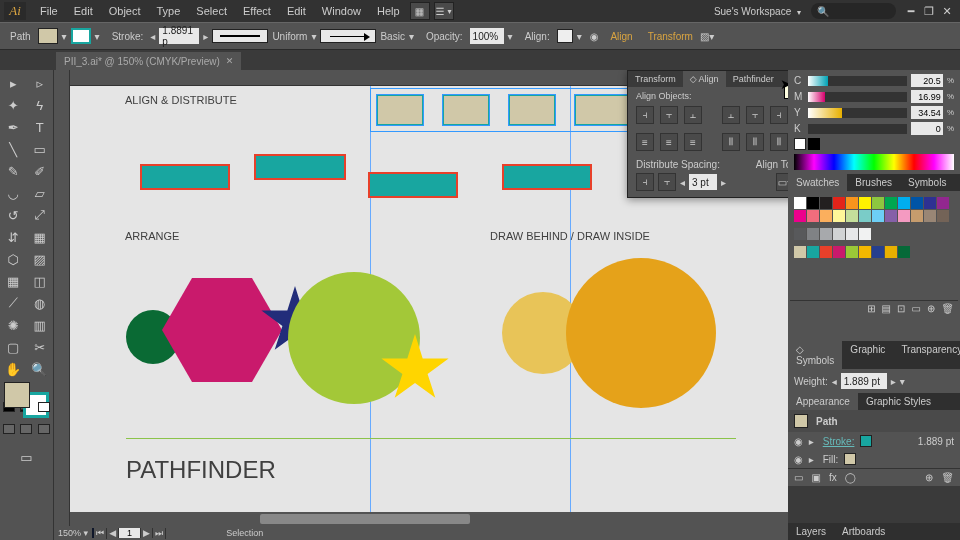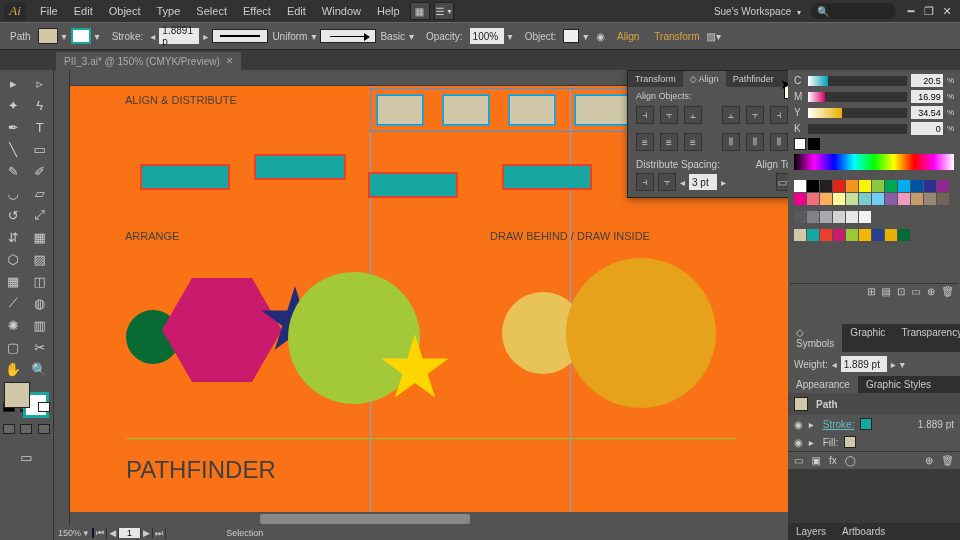--- a/index.html
+++ b/index.html
@@ -41,21 +41,21 @@
 .tool-fill { grid-column:1/3; height:40px; position:relative; }
 .fill-sw { position:absolute; width:26px; height:26px; border:1px solid #222; }
 .fill-front { background:#d0c8a8; left:4px; top:2px; z-index:2; }
 .fill-back { background:#fff; right:4px; bottom:2px; border:3px solid #18a6a0; }
 .mini-row { grid-column:1/3; display:flex; justify-content:space-around; height:14px; }
 .mini-sw { width:12px; height:10px; border:1px solid #222; }
 
 .canvas-area { flex:1; background:#4a4a4a; position:relative; overflow:hidden; }
 .rulerh { position:absolute; top:0; left:16px; right:0; height:16px; background:#535353; border-bottom:1px solid #333; }
 .rulerv { position:absolute; top:0; left:0; bottom:0; width:16px; background:#535353; border-right:1px solid #333; }
-.canvas { position:absolute; top:16px; left:16px; right:0; bottom:14px; background:#f97316; overflow:hidden; }
+.canvas { position:absolute; top:16px; left:16px; right:0; bottom:14px; background:#e5e5e5; overflow:hidden; }
 
 
 .canvas h3 { font-family: Arial; font-weight:normal; font-size:11px; color:#404040; letter-spacing:0; }
 .box-small { width:46px; height:30px; background:#d0c8a8; border:1px solid #18a6a0; position:relative; }
 .box-small.sel { outline:1px solid #39f; }
 .box-rect { height:26px; background:#18a6a0; border:2px solid #e8402a; }
 .guideV { position:absolute; width:1px; background:#66aaff; top:0; bottom:0; }
 
 
 .star { width:70px; height:70px; clip-path: polygon(50% 0%, 61% 35%, 98% 35%, 68% 57%, 79% 91%, 50% 70%, 21% 91%, 32% 57%, 2% 35%, 39% 35%); }
@@ -141,21 +141,21 @@
   <span>Uniform</span>
     <span class="dd-icon">▾</span>
   <div class="stroke-basic">
       <div class="line"></div>
     </div>
   <span>Basic</span>
     <span class="dd-icon">▾</span>
   <span class="ctrl-label">Opacity:</span>
   <div class="num-input" style="width:34px">100%</div>
     <span class="dd-icon">▾</span>
-  <span class="ctrl-label">Object:</span>
+  <span class="ctrl-label">Align:</span>
   <div class="swatch" style="background:#eee;width:16px;height:14px"></div>
     <span class="dd-icon">▾</span>
   <span style="margin-left:4px">◉</span>
   <span class="ctrl-label" style="color:#d9a441">Align</span>
   <span class="ctrl-label" style="color:#d9a441">Transform</span>
   <span>▨▾</span>
 </div>
 
 <div class="tab-bar">
   <div class="doc-tab">
@@ -335,20 +335,25 @@
             <span style="font-size:8px">%</span>
           </div>
         </div>
       <div style="display:flex; gap:2px; margin-top:2px;">
         <div style="width:12px;height:12px;background:#fff;border:1px solid #222"></div>
         <div style="width:12px;height:12px;background:#000"></div>
       </div>
       <div class="spectrum"></div>
     </div>
 
+    <div class="panel-tabs">
+      <div class="ptab active">Swatches</div>
+      <div class="ptab">Brushes</div>
+      <div class="ptab">Symbols</div>
+    </div>
     <div class="panel-body" style="padding:4px 2px; min-height:150px">
       <div class="swatch-grid" id="sw1">
           <div class="sw" style="background:#fff"></div>
           <div class="sw" style="background:#000"></div>
           <div class="sw" style="background:#231f20"></div>
           <div class="sw" style="background:#e2231a"></div>
           <div class="sw" style="background:#f7941d"></div>
           <div class="sw" style="background:#fff200"></div>
           <div class="sw" style="background:#8dc63f"></div>
           <div class="sw" style="background:#00a651"></div>

